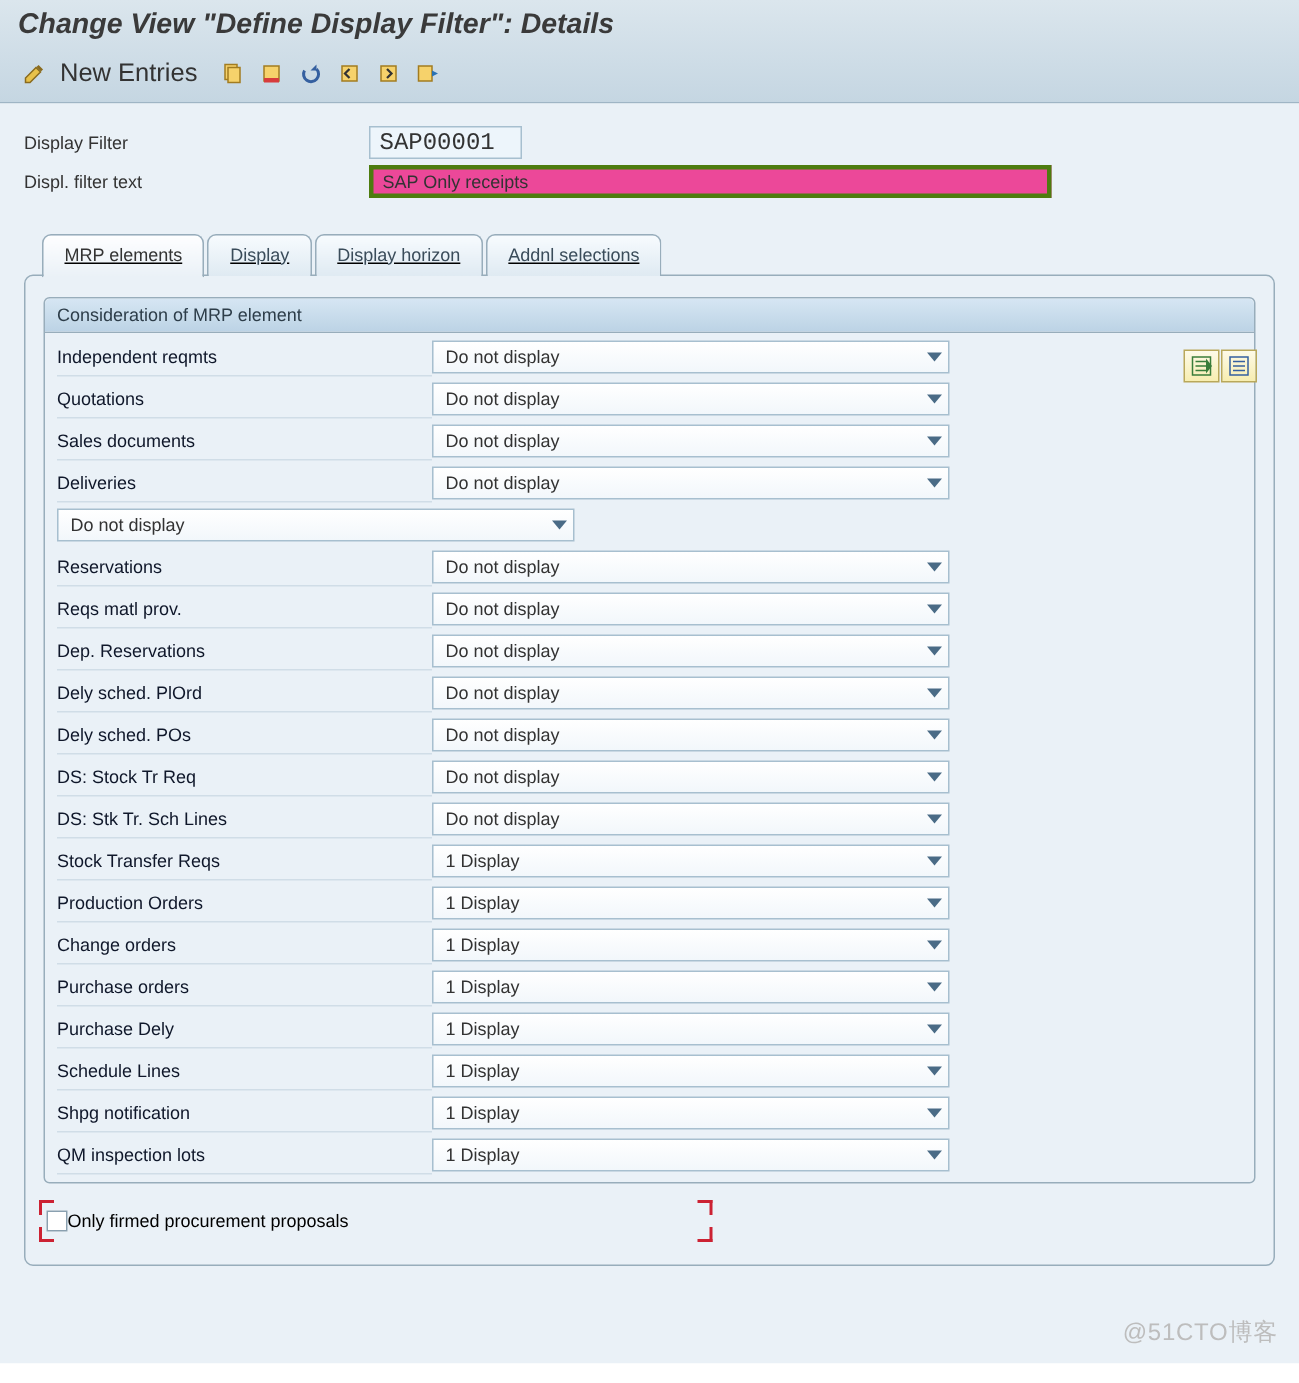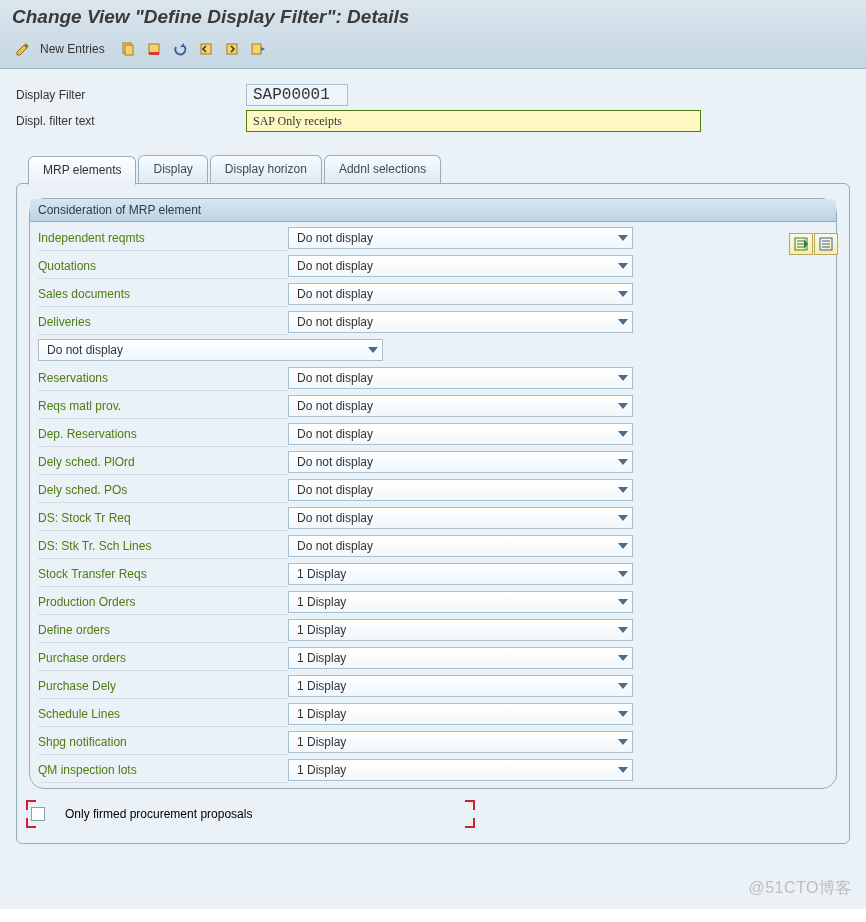--- a/index.html
+++ b/index.html
@@ -25,41 +25,41 @@
   .toolbar {
     display: flex; align-items: center; gap: 4px;
   }
   .tbtn {
     width: 22px; height: 22px;
     display: inline-flex; align-items: center; justify-content: center;
     cursor: pointer;
     border-radius: 2px;
   }
   .newentries {
-    font-size: 12px; color: #333; padding: 0 8px 0 2px; cursor: pointer;
+    font-size: 17px; color: #333; padding: 0 8px 0 2px; cursor: pointer;
   }
 
   .content { background: #eaf1f7; padding: 14px 16px 28px 16px; min-height: 840px; position: relative; }
 
   .hdrfields { margin-bottom: 22px; }
   .hdrrow { display: flex; align-items: center; height: 24px; margin-bottom: 2px; }
   .hdrlabel { width: 230px; color: #333; }
   .hdrinput-ro {
     background: #edf5fb; border: 1px solid #a7bfcf; padding: 2px 6px;
     font-family: "Courier New", monospace; font-size: 16px; height: 22px; line-height: 16px;
     width: 102px; color: #333;
   }
   .hdrinput {
-    background: #fef9c3; border: 1px solid #4d7c0f; padding: 2px 6px;
+    background: #ec4899; border: 3px solid #4d7c0f; padding: 2px 6px;
     font-size: 12px; height: 22px; line-height: 16px;
-    width: 455px; color: #333; font-family: Liberation Serif, serif;
+    width: 455px; color: #333;
   }
 
   .tabstrip {
-    display: flex; align-items: flex-start; margin-left: 12px; position: relative; z-index: 2;
+    display: flex; align-items: center; margin-left: 12px; position: relative; z-index: 2; text-decoration: underline;
   }
   .tab {
     background: linear-gradient(#f7fbfe, #dfeaf2);
     border: 1px solid #98adbb; border-bottom: none;
     border-radius: 6px 6px 0 0;
     padding: 6px 14px 7px 14px;
     margin-right: 2px; color: #3a4c5a; cursor: pointer;
     font-size: 12px;
   }
   .tab.active {
@@ -73,40 +73,40 @@
     border: 1px solid #98adbb;
     border-radius: 6px;
     background: #eaf1f7;
     margin-top: -1px;
     padding: 14px 12px 20px 12px;
     position: relative;
   }
 
   .group {
     border: 1px solid #98adbb;
-    border-radius: 15px;
+    border-radius: 4px;
     overflow: visible;
     position: relative;
   }
   .group-title {
     background: linear-gradient(#d6e6f3, #bcd3e5);
     border-bottom: 1px solid #98adbb;
     padding: 4px 8px;
     color: #2d3d49;
     border-radius: 4px 4px 0 0;
   }
   .group-body { padding: 2px 0 4px 0; }
 
   .row {
     display: flex; align-items: center;
     height: 28px; padding: 0 8px;
   }
   .row + .row { }
   .rowlabel {
-    width: 250px; color: #4d7c0f;
+    width: 250px; color: #0f172a;
     border-bottom: 1px solid #d0dde7;
     height: 26px; line-height: 26px;
   }
   .rowfield { flex: 0 0 auto; text-align: right; }
   .select {
     width: 345px; height: 22px;
     background: linear-gradient(#fff,#f2f7fb);
     border: 1px solid #a7bfcf;
     display: flex; align-items: center;
     padding: 0 4px 0 8px; cursor: pointer;
@@ -123,21 +123,21 @@
     display: flex; gap: 1px;
   }
   .sidebtn {
     width: 24px; height: 22px;
     background: linear-gradient(#fdfae8,#f7edb0);
     border: 1px solid #b9a85a; cursor: pointer;
     display: inline-flex; align-items: center; justify-content: center;
   }
 
   .checkrow {
-    margin-top: 16px; display: flex; align-items: flex-start; gap: 20px;
+    margin-top: 16px; display: flex; align-items: flex-start; gap: 0;
     position: relative;
   }
   .chk {
     width: 14px; height: 14px; background: #fff; border: 1px solid #8aa0b0;
   }
   .corner { position: absolute; width: 10px; height: 10px; }
   .corner.tl { border-left: 2px solid #c23; border-top: 2px solid #c23; }
   .corner.tr { border-right: 2px solid #c23; border-top: 2px solid #c23; }
   .corner.bl { border-left: 2px solid #c23; border-bottom: 2px solid #c23; }
   .corner.br { border-right: 2px solid #c23; border-bottom: 2px solid #c23; }
@@ -341,21 +341,21 @@
           <div class="row">
             <div class="rowlabel">Production Orders</div>
             <div class="rowfield">
               <div class="select">
                 <span>1 Display</span>
                 <span class="arrow"></span>
               </div>
             </div>
           </div>
           <div class="row">
-            <div class="rowlabel">Define orders</div>
+            <div class="rowlabel">Change orders</div>
             <div class="rowfield">
               <div class="select">
                 <span>1 Display</span>
                 <span class="arrow"></span>
               </div>
             </div>
           </div>
           <div class="row">
             <div class="rowlabel">Purchase orders</div>
             <div class="rowfield">

